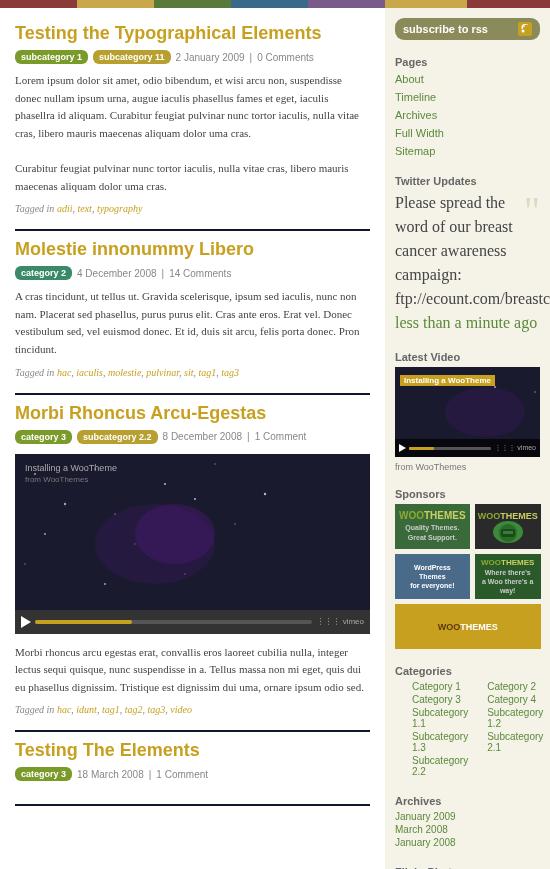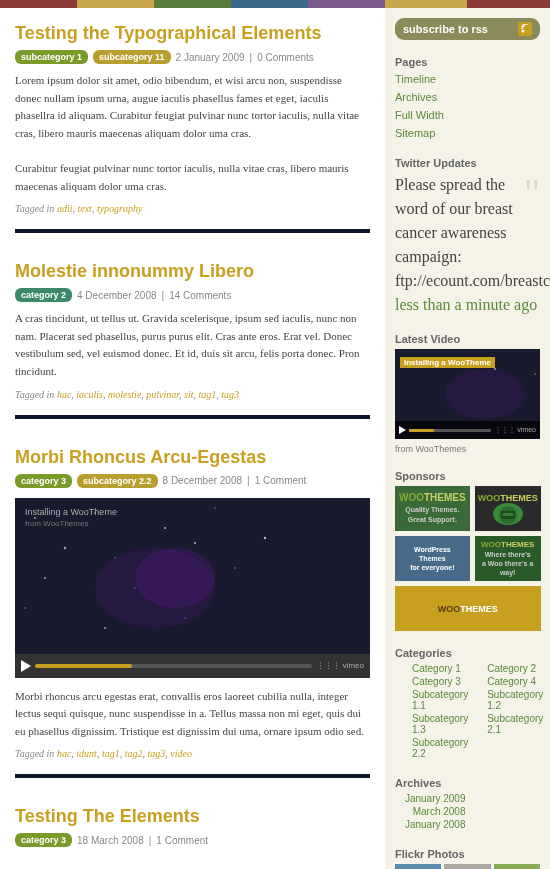--- a/index.html
+++ b/index.html
@@ -14,21 +14,21 @@
     .header { background: #fff; padding: 12px 15px; display: flex; align-items: flex-start; border-bottom: 1px solid #ddd; }
     .logo { font-size: 26px; font-weight: bold; color: #1a1a1a; letter-spacing: 2px; font-family: Arial, sans-serif; margin-right: 15px; }
     .tagline { font-size: 10px; color: #666; line-height: 1.4; max-width: 280px; }
     
     
     .main-layout { display: flex; gap: 0; }
     .content-area { flex: 1; padding: 15px; min-width: 0; }
     .sidebar { width: 165px; padding: 10px; flex-shrink: 0; }
     
     
-    .post { margin-bottom: 28px; border-bottom: 4px solid #0f172a; padding-bottom: 15px; }
+    .post { margin-bottom: 8px; border-bottom: 2px solid #0f172a; padding-bottom: 15px; }
     .post-title { font-size: 18px; color: #c8a020; font-weight: bold; margin-bottom: 6px; font-family: Arial, sans-serif; }
     .post-title a { color: #c8a020; text-decoration: none; }
     .post-meta { display: flex; align-items: center; gap: 5px; margin-bottom: 8px; font-size: 10px; color: #888; font-family: Arial, sans-serif; }
     .tag-badge { display: inline-block; padding: 2px 6px; border-radius: 6px; font-size: 9px; font-weight: bold; color: #fff; font-family: Arial, sans-serif; }
     .tag-green { background: #7a9a2a; }
     .tag-olive { background: #b8a030; }
     .tag-teal { background: #3a8a6a; }
     .post-text { font-size: 11px; color: #444; line-height: 1.6; margin-bottom: 8px; }
     .post-footer { font-size: 10px; color: #888; font-style: italic; }
     .post-footer a { color: #c8a020; text-decoration: none; }
@@ -69,21 +69,21 @@
     .sponsor-woo2 { background: #2a2a2a; color: #fff; position: relative; }
     .sponsor-woo3 { background: #4a6a8a; color: #fff; }
     .sponsor-woo4 { background: #2a5a2a; color: #c8d060; }
     .sponsor-woo5 { background: #c8a020; color: #333; grid-column: span 1; }
     
     
     .categories-grid { display: grid; grid-template-columns: 1fr 1fr; gap: 2px; }
     .cat-link { color: #5a8a3a; text-decoration: none; font-size: 10px; font-family: Liberation Sans, sans-serif; display: block; margin-bottom: 2px; margin-left: 17px; }
     
     
-    .archives-grid { display: grid; grid-template-columns: 1fr 1fr; gap: 4px; text-align: right; }
+    .archives-grid { display: grid; grid-template-columns: 1fr 1fr; gap: 4px; }
     .archive-link { color: #5a8a3a; text-decoration: none; font-size: 10px; font-family: Arial, sans-serif; display: block; margin-bottom: 2px; }
     
     
     .flickr-grid { display: grid; grid-template-columns: repeat(3, 1fr); gap: 3px; }
     .flickr-thumb { height: 45px; background: #888; }
     .flickr-thumb-1 { background: linear-gradient(135deg, #5a8aaa 0%, #3a5a7a 100%); }
     .flickr-thumb-2 { background: linear-gradient(135deg, #aaa8a0 0%, #888680 100%); }
     .flickr-thumb-3 { background: linear-gradient(135deg, #8aaa5a 0%, #6a8a3a 100%); }
     
     
@@ -225,20 +225,21 @@
               <path d="M2 5 Q2 2 5 2" stroke="white" stroke-width="1.2" fill="none"></path>
               <path d="M2 3 Q2 0 8 0" stroke="white" stroke-width="1.2" fill="none"></path>
             </svg>
           </div>
         </div>
       </div>
 
       <div class="sidebar-widget">
         <div class="widget-section">Pages</div>
         <ul class="sidebar-links">
+          <li><a href="#">About</a></li>
           <li><a href="#">Timeline</a></li>
           <li><a href="#">Archives</a></li>
           <li><a href="#">Full Width</a></li>
           <li><a href="#">Sitemap</a></li>
         </ul>
       </div>
 
       <div class="sidebar-widget">
         <div class="widget-section">Twitter Updates</div>
         <div style="position:relative;">

